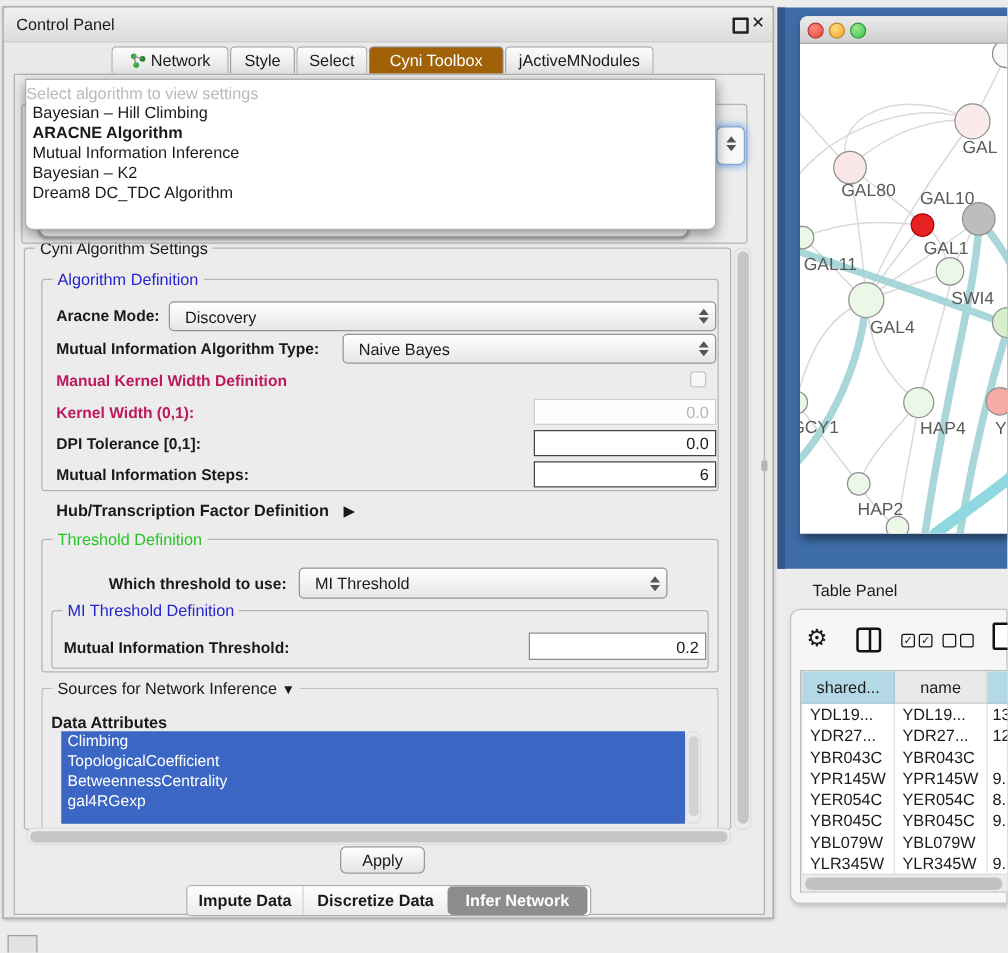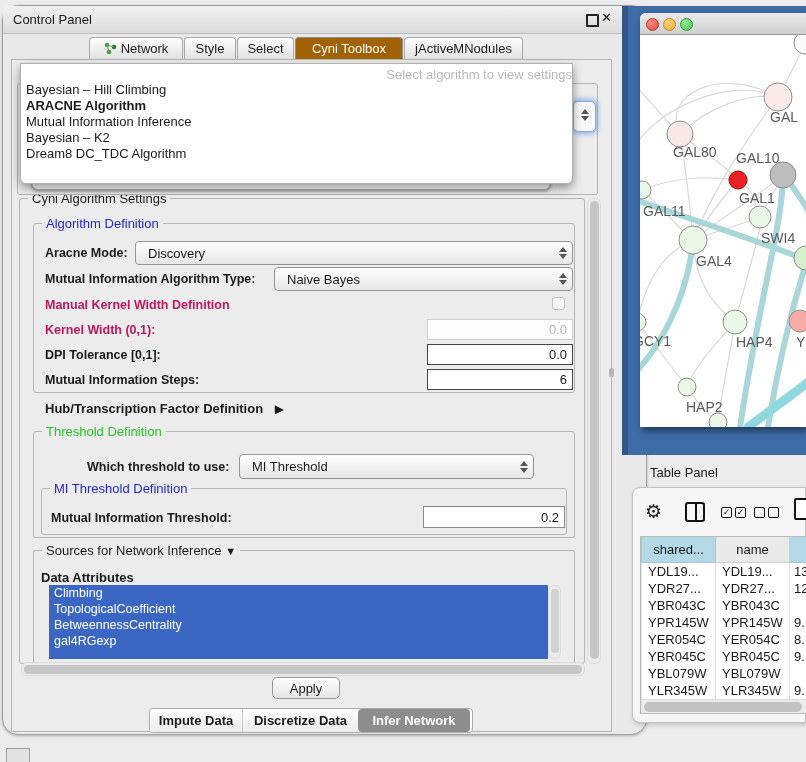--- a/index.html
+++ b/index.html
@@ -1,41 +1,41 @@
 <!DOCTYPE html>
 <html><head>
 <meta charset="utf-8">
 <style>
   html,body{margin:0;padding:0;}
   body{width:806px;height:762px;position:relative;overflow:hidden;background:#ececec;
        font-family:"Liberation Sans","DejaVu Sans",sans-serif;color:#1a1a1a;}
   .abs{position:absolute;}
   
   .cp-window{left:2px;top:5px;width:615px;height:728px;background:#e9e9e9;
-             border:1px solid #9e9e9e;border-radius:16px;box-shadow:0 1px 3px rgba(0,0,0,.25);padding-left:28px;}
+             border:1px solid #9e9e9e;border-radius:0;box-shadow:0 1px 3px rgba(0,0,0,.25);}
   .cp-titlebar{left:0;top:0;width:100%;height:27px;border-bottom:1px solid #bdbdbd;
                background:linear-gradient(#f0f0f0,#dcdcdc);border-radius:4px 4px 0 0;}
   .cp-title{left:10px;top:6px;font-size:13px;}
   .win-float{left:583px;top:8px;width:9px;height:9px;border:2px solid #222;border-radius:1px;}
   .win-close{left:598px;top:4px;font-size:13px;font-weight:bold;}
   
   .tab{height:22px;border:1px solid #a8a8a8;border-bottom:none;border-radius:4px 4px 0 0;
        background:linear-gradient(#fdfdfd,#e2e2e2);font-size:13px;font-weight:normal;
        display:flex;align-items:center;justify-content:center;box-sizing:border-box;}
   .tab.sel{background:#a16207;color:#fff;border-color:#8d8d8d;}
   .btab{height:23px;font-size:13px;font-weight:bold;display:flex;align-items:center;
         justify-content:center;background:linear-gradient(#fefefe,#ececec);box-sizing:border-box;}
   .btab.sel{background:#8d8d8d;color:#fff;border-radius:4px;}
   
   .content-panel{left:8px;top:53px;width:601px;height:673px;border:1px solid #b4b4b4;
                  background:#ececec;box-sizing:border-box;}
   
   .popup{left:17px;top:57px;width:553px;height:121px;background:#fff;border:1px solid #b0b0b0;
          border-radius:0 0 6px 6px;box-shadow:0 4px 10px rgba(0,0,0,.4);z-index:10;box-sizing:border-box;}
-  .popup-placeholder{width:100%;text-align:right;color:#b9b9b9;font-size:13px;padding-top:3px;}
+  .popup-placeholder{width:100%;text-align:left;color:#b9b9b9;font-size:13px;padding-top:3px;}
   .dd-item{font-size:13px;height:16px;line-height:16px;padding-left:5px;white-space:nowrap;}
   .dd-item.sel{font-weight:bold;}
   
   .bg-group{left:14px;top:77px;width:581px;height:112px;border:1px solid #b4b4b4;border-radius:3px;z-index:1;box-sizing:border-box;}
   .bg-combo{left:28px;top:152px;width:518px;height:30px;border:1px solid #a8a8a8;border-radius:7px;
             background:#fdfdfd;box-shadow:0 2px 3px rgba(0,0,0,.3);z-index:2;}
   .bg-spinner{left:570px;top:95px;width:21px;height:29px;border:1px solid #88a8d0;border-radius:5px;
               background:#f8f8f8;box-shadow:0 0 5px 2px rgba(95,155,230,.65);z-index:3;}
   
   .group{border:1px solid #b4b4b4;border-radius:3px;box-sizing:border-box;}

